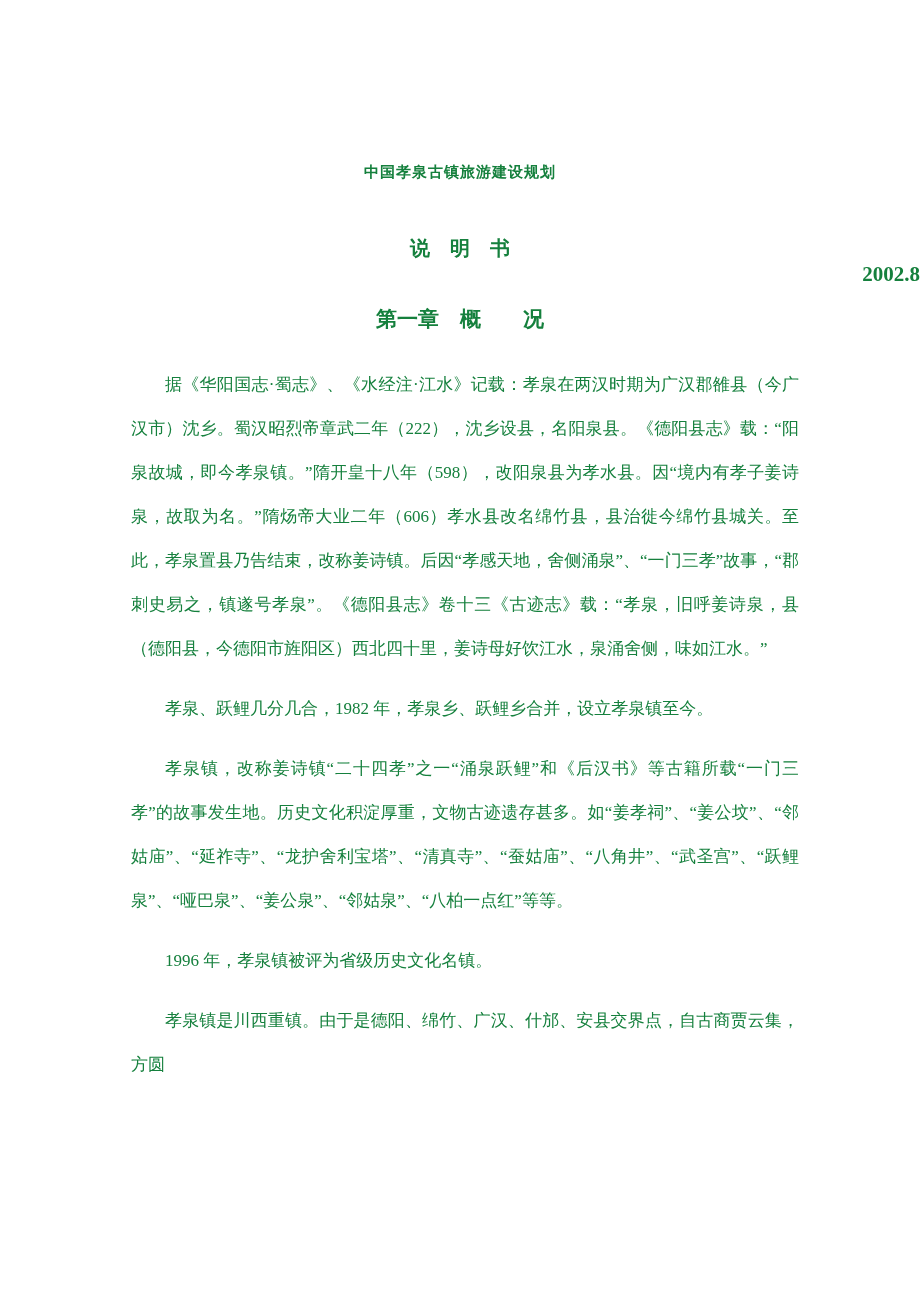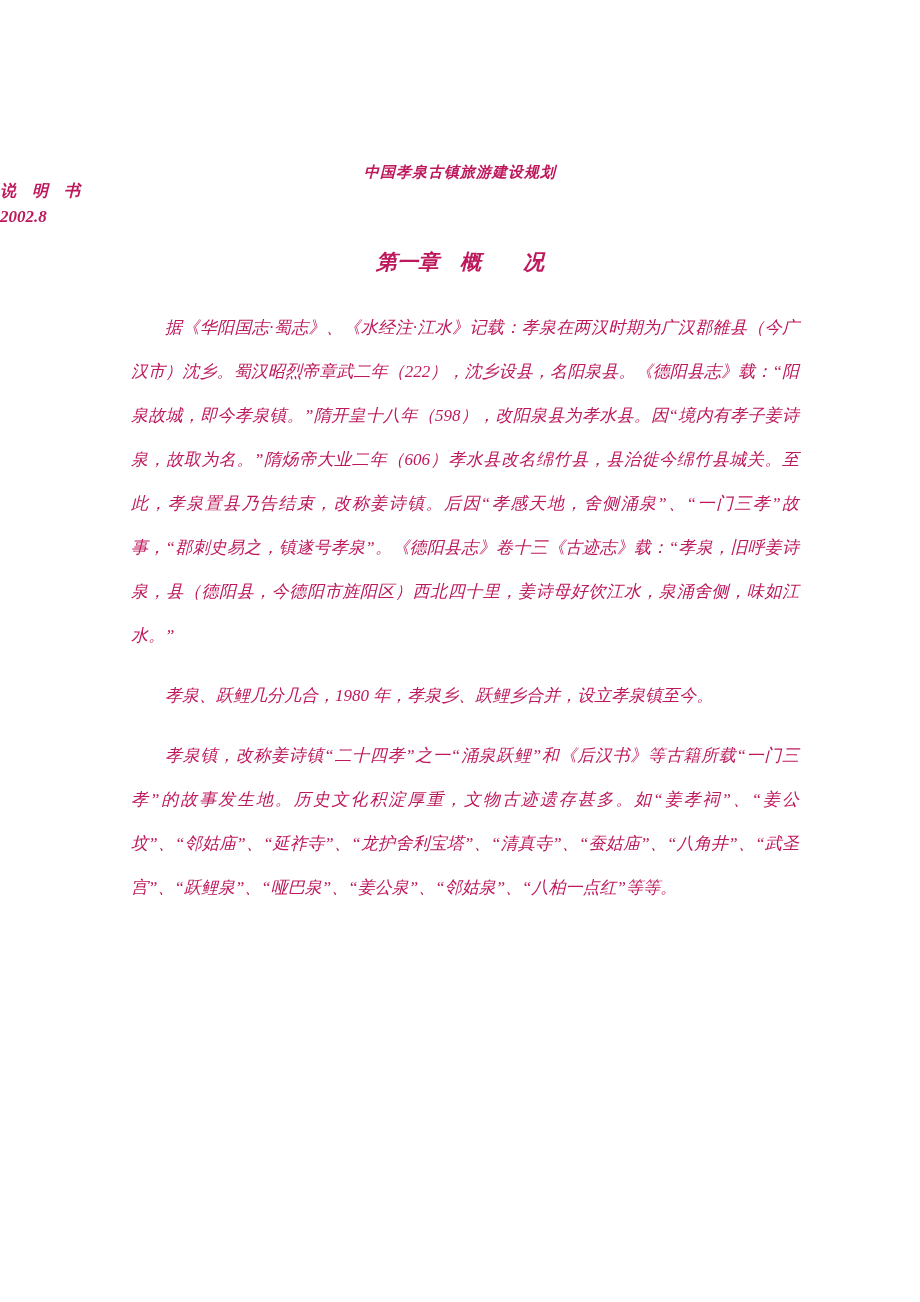--- a/index.html
+++ b/index.html
@@ -7,47 +7,48 @@
     padding: 0;
     background: #ffffff;
   }
   .page {
     position: relative;
     width: 920px;
     height: 1276px;
     background: #ffffff;
     overflow: hidden;
     font-family: "Liberation Serif", "DejaVu Serif", serif;
-    color: #be185d;
-    font-style: italic;
+    color: #15803d;
   }
   .doc-title {
     margin-top: 163px;
     text-align: center;
     font-size: 15px;
     line-height: 18px;
     font-weight: bold;
     letter-spacing: 1px;
   }
   .doc-subtitle {
-    font-size: 16px;
+    margin-top: 57px;
+    text-align: center;
+    font-size: 20px;
     line-height: 20px;
     font-weight: bold;
   }
   .institute {
     margin-top: 102px;
     text-align: center;
     font-size: 17px;
     line-height: 22px;
     font-weight: bold;
   }
   .pub-date {
     margin-top: 6px;
-    text-align: left;
-    font-size: 17px;
+    text-align: right;
+    font-size: 21px;
     line-height: 20px;
     font-weight: bold;
     font-family: "Liberation Serif", "DejaVu Serif", serif;
   }
   .chapter {
     margin: 21px 0 8px 0;
     text-align: center;
     font-size: 21px;
     line-height: 28px;
     font-weight: bold;
@@ -78,17 +79,19 @@
 
   <div class="doc-subtitle">说　明　书</div>
 
 
   <div class="pub-date">2002.8</div>
 
   <div class="chapter">第一章　概　　况</div>
 
   <div class="body-text">
     <p>据《华阳国志·蜀志》、《水经注·江水》记载：孝泉在两汉时期为广汉郡雒县（今广汉市）沈乡。蜀汉昭烈帝章武二年（222），沈乡设县，名阳泉县。《德阳县志》载：“阳泉故城，即今孝泉镇。”隋开皇十八年（598），改阳泉县为孝水县。因“境内有孝子姜诗泉，故取为名。”隋炀帝大业二年（606）孝水县改名绵竹县，县治徙今绵竹县城关。至此，孝泉置县乃告结束，改称姜诗镇。后因“孝感天地，舍侧涌泉”、“一门三孝”故事，“郡刺史易之，镇遂号孝泉”。《德阳县志》卷十三《古迹志》载：“孝泉，旧呼姜诗泉，县（德阳县，今德阳市旌阳区）西北四十里，姜诗母好饮江水，泉涌舍侧，味如江水。”</p>
-    <p>孝泉、跃鲤几分几合，1980 年，孝泉乡、跃鲤乡合并，设立孝泉镇至今。</p>
+    <p>孝泉、跃鲤几分几合，1982 年，孝泉乡、跃鲤乡合并，设立孝泉镇至今。</p>
     <p>孝泉镇，改称姜诗镇“二十四孝”之一“涌泉跃鲤”和《后汉书》等古籍所载“一门三孝”的故事发生地。历史文化积淀厚重，文物古迹遗存甚多。如“姜孝祠”、“姜公坟”、“邻姑庙”、“延祚寺”、“龙护舍利宝塔”、“清真寺”、“蚕姑庙”、“八角井”、“武圣宫”、“跃鲤泉”、“哑巴泉”、“姜公泉”、“邻姑泉”、“八柏一点红”等等。</p>
+    <p>1996 年，孝泉镇被评为省级历史文化名镇。</p>
+    <p>孝泉镇是川西重镇。由于是德阳、绵竹、广汉、什邡、安县交界点，自古商贾云集，方圆</p>
   </div>
 
 </div>
 
 </body></html>

